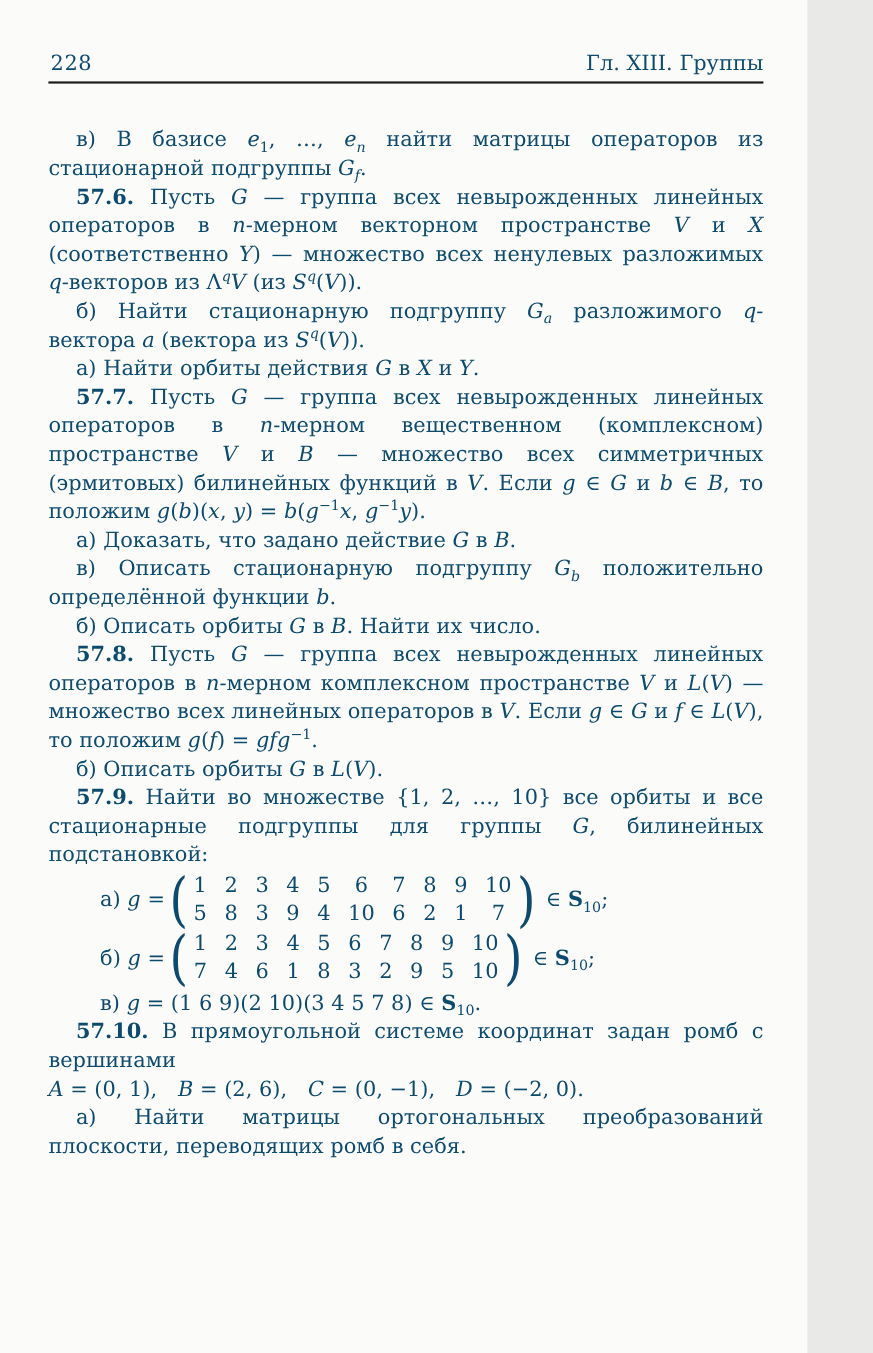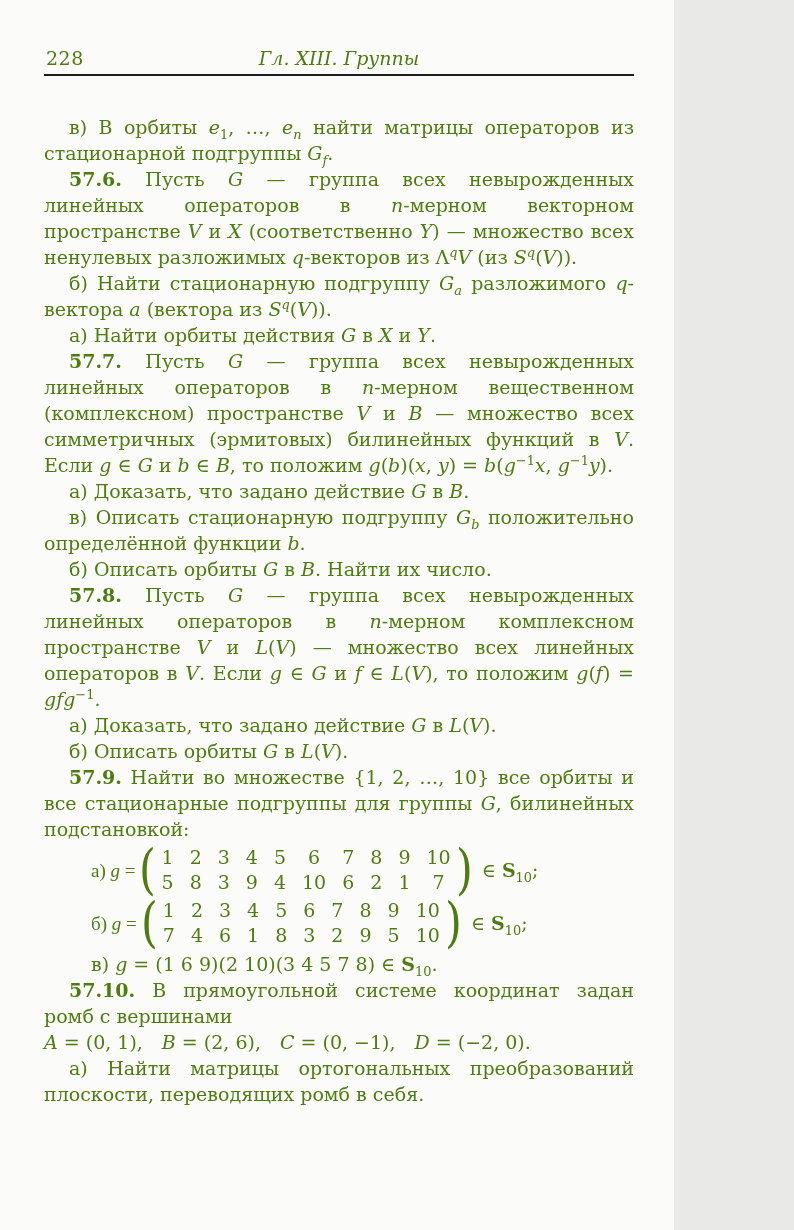--- a/index.html
+++ b/index.html
@@ -3,36 +3,36 @@
 <meta charset="utf-8">
 <style>
   html,body{margin:0;padding:0;}
   body{
     width:794px;height:1230px;
     background:#e9e9e7;
     font-family:"DejaVu Serif","Liberation Serif",serif;
   }
   .page{
     box-sizing:border-box;
-    width:674px;height:1230px;
+    width:734px;height:1230px;
     background:#fbfbf9;
-    color:#4d7c0f;
+    color:#0c4a6e;
     padding:46px 40px 0 44px;
     overflow:hidden;
   }
   .header{
     position:relative;
     height:28px;
     border-bottom:2.5px solid #1c1c1c;
     font-size:19px;
   }
   .pagenum{position:absolute;left:2px;bottom:5px;letter-spacing:.5px;}
   .chapter{
     position:absolute;left:0;right:0;bottom:5px;
-    text-align:center;font-style:italic;
+    text-align:right;
   }
   .body{margin-top:38px;font-size:19px;line-height:26px;}
   .body p{margin:0;text-align:justify;text-indent:25px;}
   .prob{margin-top:9px;}
   .item{margin-top:5px;}
   .mitem{margin-left:47px !important;text-indent:0 !important;margin-top:3px !important;text-align:center;}
   .it{font-style:italic;}
   .bd{font-weight:bold;}
   sub,sup{font-size:68%;line-height:0;}
   sup{vertical-align:super;}
@@ -49,51 +49,50 @@
     font-weight:400;
   }
   .mgrid{
     display:inline-grid;
     column-gap:16px;
     padding:0 3px;
     text-align:center;
     line-height:25px;
   }
   .post{margin-left:7px;text-align:right;}
-  .pre{margin-right:2px;font-family:Liberation Serif, serif;}
+  .pre{margin-right:2px;}
   .eq{
     margin:16px 0 16px 78px;
     text-align:left !important;
     text-indent:0 !important;
   }
 </style>
 </head>
 <body>
 
 <div class="page">
 
   <div class="header">
     <span class="pagenum">228</span>
     <span class="chapter">Гл. XIII. Группы</span>
   </div>
 
   <div class="body">
-    <p><span>в) В орбиты </span><span class="it">e</span><sub>1</sub><span>, …, </span><span class="it">e</span><sub class="it">n</sub><span> найти матрицы операторов из стационарной подгруппы </span><span class="it">G</span><sub class="it">f</sub><span>.</span></p>
+    <p><span>в) В базисе </span><span class="it">e</span><sub>1</sub><span>, …, </span><span class="it">e</span><sub class="it">n</sub><span> найти матрицы операторов из стационарной подгруппы </span><span class="it">G</span><sub class="it">f</sub><span>.</span></p>
 
     <p class="prob"><span class="bd">57.6.</span><span> Пусть </span><span class="it">G</span><span> — группа всех невырожденных линейных операторов в </span><span class="it">n</span><span>-мерном векторном пространстве </span><span class="it">V</span><span> и </span><span class="it">X</span><span> (соответственно </span><span class="it">Y</span><span>) — множество всех ненулевых разложимых </span><span class="it">q</span><span>-векторов из Λ</span><sup class="it">q</sup><span class="it">V</span><span> (из </span><span class="it">S</span><sup class="it">q</sup><span>(</span><span class="it">V</span><span>)).</span></p>
     <p class="item"><span>б) Найти стационарную подгруппу </span><span class="it">G</span><sub class="it">a</sub><span> разложимого </span><span class="it">q</span><span>-вектора </span><span class="it">a</span><span> (вектора из </span><span class="it">S</span><sup class="it">q</sup><span>(</span><span class="it">V</span><span>)).</span></p>
     <p class="item"><span>а) Найти орбиты действия </span><span class="it">G</span><span> в </span><span class="it">X</span><span> и </span><span class="it">Y</span><span>.</span></p>
 
     <p class="prob"><span class="bd">57.7.</span><span> Пусть </span><span class="it">G</span><span> — группа всех невырожденных линейных операторов в </span><span class="it">n</span><span>-мерном вещественном (комплексном) пространстве </span><span class="it">V</span><span> и </span><span class="it">B</span><span> — множество всех симметричных (эрмитовых) билинейных функций в </span><span class="it">V</span><span>. Если </span><span class="it">g</span><span> ∈ </span><span class="it">G</span><span> и </span><span class="it">b</span><span> ∈ </span><span class="it">B</span><span>, то положим </span><span class="it">g</span><span>(</span><span class="it">b</span><span>)(</span><span class="it">x</span><span>, </span><span class="it">y</span><span>) = </span><span class="it">b</span><span>(</span><span class="it">g</span><sup>−1</sup><span class="it">x</span><span>, </span><span class="it">g</span><sup>−1</sup><span class="it">y</span><span>).</span></p>
     <p class="item"><span>а) Доказать, что задано действие </span><span class="it">G</span><span> в </span><span class="it">B</span><span>.</span></p>
     <p class="item"><span>в) Описать стационарную подгруппу </span><span class="it">G</span><sub class="it">b</sub><span> положительно определённой функции </span><span class="it">b</span><span>.</span></p>
     <p class="item"><span>б) Описать орбиты </span><span class="it">G</span><span> в </span><span class="it">B</span><span>. Найти их число.</span></p>
 
     <p class="prob"><span class="bd">57.8.</span><span> Пусть </span><span class="it">G</span><span> — группа всех невырожденных линейных операторов в </span><span class="it">n</span><span>-мерном комплексном пространстве </span><span class="it">V</span><span> и </span><span class="it">L</span><span>(</span><span class="it">V</span><span>) — множество всех линейных операторов в </span><span class="it">V</span><span>. Если </span><span class="it">g</span><span> ∈ </span><span class="it">G</span><span> и </span><span class="it">f</span><span> ∈ </span><span class="it">L</span><span>(</span><span class="it">V</span><span>), то положим </span><span class="it">g</span><span>(</span><span class="it">f</span><span>) = </span><span class="it">gfg</span><sup>−1</sup><span>.</span></p>
-    <p class="item"><span>а) Доказать, что задано действие </span><span class="it">G</span><span> в </span><span class="it">L</span><span>(</span><span class="it">V</span><span>).</span></p>
     <p class="item"><span>б) Описать орбиты </span><span class="it">G</span><span> в </span><span class="it">L</span><span>(</span><span class="it">V</span><span>).</span></p>
 
     <p class="prob"><span class="bd">57.9.</span><span> Найти во множестве {1, 2, …, 10} все орбиты и все стационарные подгруппы для группы </span><span class="it">G</span><span>, билинейных подстановкой:</span></p>
 
     <div class="mline">
       <span class="pre"><span>а) </span><span class="it">g</span><span> = </span></span>
       <span class="paren">(</span>
       <span class="mgrid" style="grid-template-columns: repeat(10, auto);">
           <span>1</span>
           <span>2</span>

